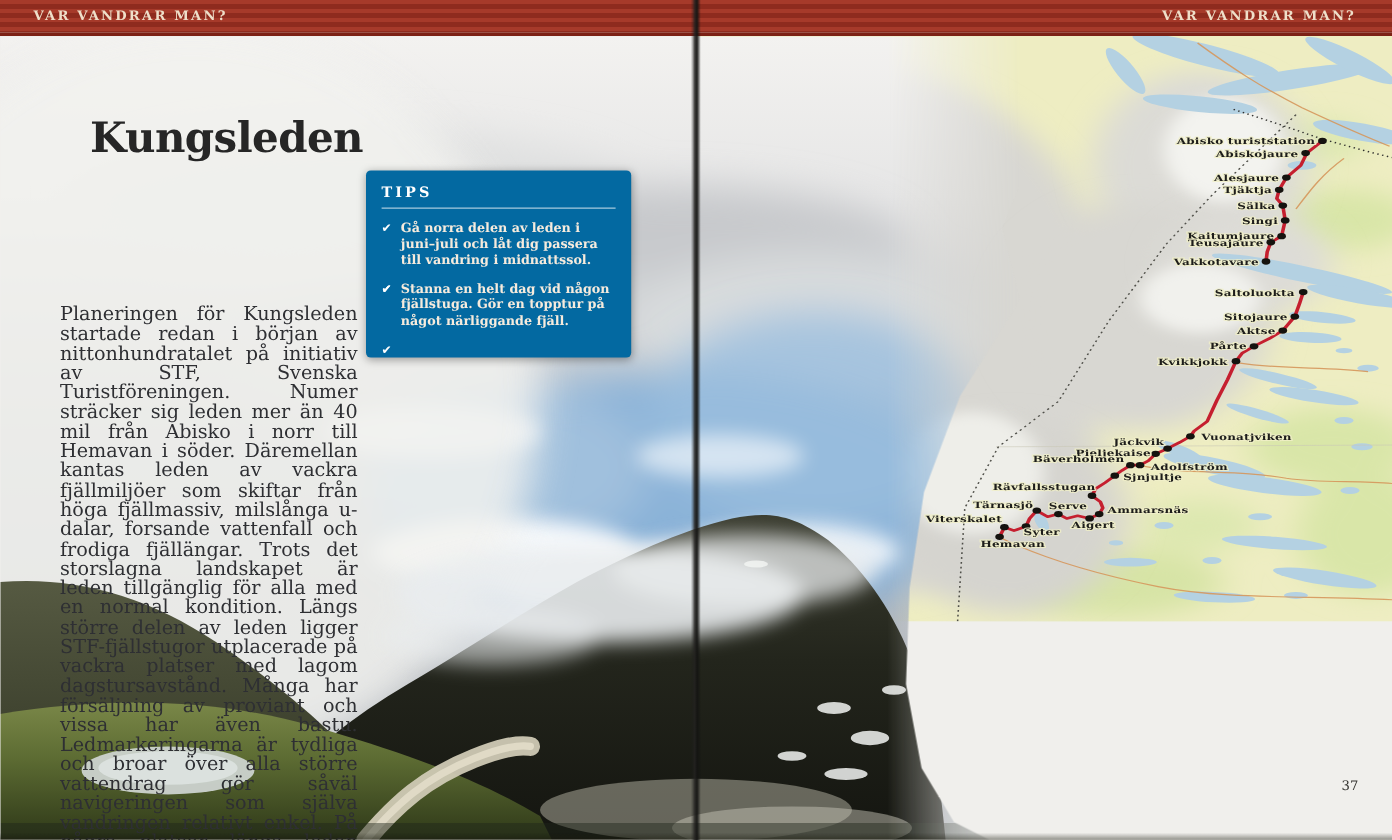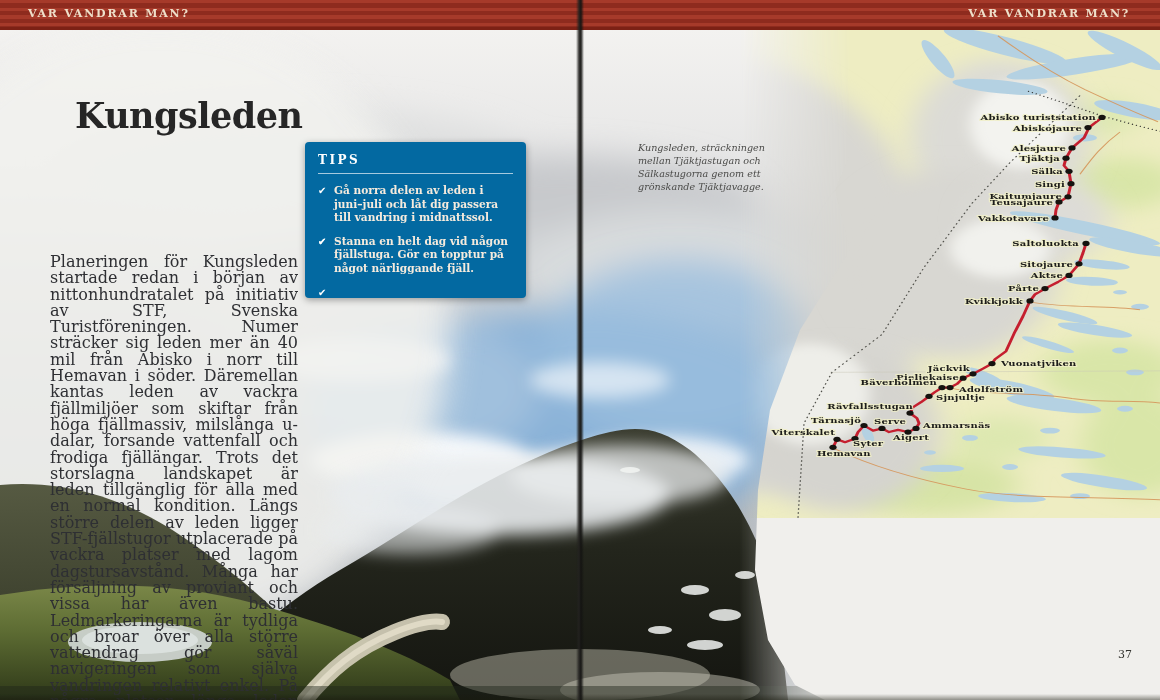--- a/index.html
+++ b/index.html
@@ -304,18 +304,17 @@
   <div class="tips">
     <div class="tips-title">TIPS</div>
     <ul>
       <li><span class="chk">✔</span><span>Gå norra delen av leden i juni–juli och låt dig passera till vandring i midnattssol.</span></li>
       <li><span class="chk">✔</span></li>
       <li><span class="chk">✔</span><span>Stanna en helt dag vid någon fjällstuga. Gör en topptur på något närliggande fjäll.</span></li>
       <li><span class="chk">✔</span></li>
     </ul>
   </div>
 
-  <p class="caption">Kungsleden, sträckningen mellan Tjäktjastugan och Sälkastugorna genom ett grönskande Tjäktjavagge.</p>
   <div class="folio">37</div>
 
   <div class="bottom-shade"></div>
   <div class="gutter"></div>
 </div>
 
 </body></html>

